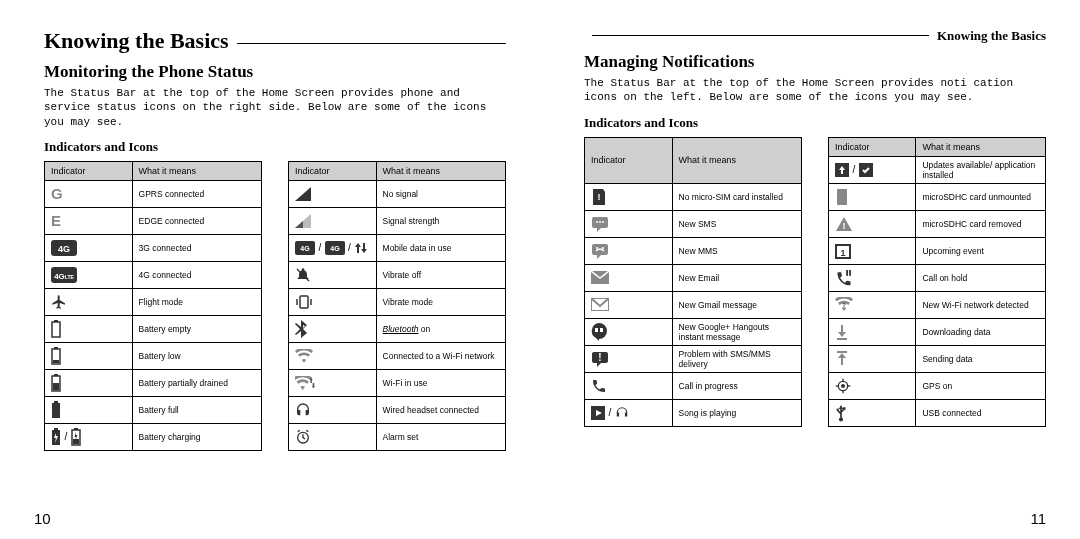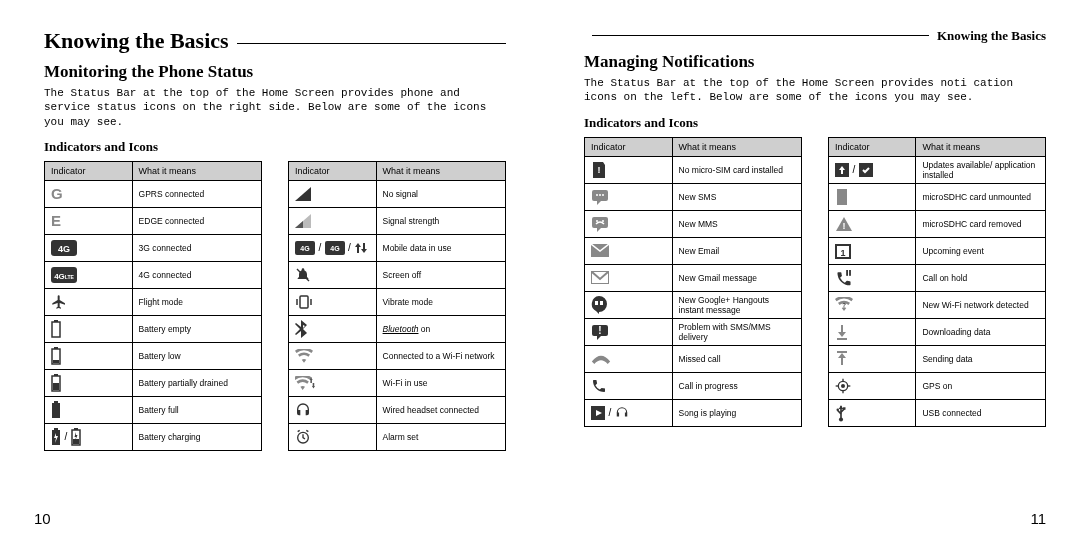--- a/index.html
+++ b/index.html
@@ -265,21 +265,21 @@
       </td>
             <td>Mobile data in use</td>
           </tr>
       <tr>
             <td class="col-ind"><span class="icon">
                 <svg width="16" height="16" viewBox="0 0 24 24">
                   <path fill="#333" d="M12 2a2 2 0 0 0-2 2v1a6 6 0 0 0-4 5.6V15l-2 2v1h16v-1l-2-2v-4.4A6 6 0 0 0 14 5V4a2 2 0 0 0-2-2z"></path>
                   <line x1="3" y1="3" x2="21" y2="21" stroke="#333" stroke-width="2"></line>
                 </svg>
               </span></td>
-            <td>Screen off</td>
+            <td>Vibrate off</td>
           </tr>
       <tr>
             <td class="col-ind"><span class="icon">
                 <svg width="18" height="14">
                   <rect x="5" y="1" width="8" height="12" rx="1" fill="none" stroke="#333" stroke-width="1.5"></rect>
                   <line x1="2" y1="4" x2="2" y2="10" stroke="#333" stroke-width="1.5"></line>
                   <line x1="16" y1="4" x2="16" y2="10" stroke="#333" stroke-width="1.5"></line>
                 </svg>
               </span></td>
             <td>Vibrate mode</td>
@@ -415,28 +415,20 @@
                 <svg width="18" height="16">
                   <rect x="1" y="1" width="16" height="11" rx="2" fill="#333"></rect>
                   <path d="M6 12 L6 16 L10 12 Z" fill="#333"></path>
                   <text x="9" y="10" text-anchor="middle" fill="#fff" font-size="10" font-weight="bold">!</text>
                 </svg>
               </span></td>
             <td>Problem with SMS/MMS delivery</td>
           </tr>
       <tr>
             <td class="col-ind"><span class="icon">
-                <svg width="20" height="12" viewBox="0 0 24 14">
-                  <path d="M1 10 Q12 -4 23 10 L20 13 Q12 4 4 13 Z" fill="#888"></path>
-                </svg>
-              </span></td>
-            <td>Missed call</td>
-          </tr>
-      <tr>
-            <td class="col-ind"><span class="icon">
                 <svg width="16" height="16" viewBox="0 0 24 24">
                   <path fill="#333" d="M6.6 10.8a15 15 0 0 0 6.6 6.6l2.2-2.2a1 1 0 0 1 1-.3 11 11 0 0 0 3.6.6 1 1 0 0 1 1 1V20a1 1 0 0 1-1 1A17 17 0 0 1 3 4a1 1 0 0 1 1-1h3.5a1 1 0 0 1 1 1 11 11 0 0 0 .6 3.6 1 1 0 0 1-.3 1l-2.2 2.2z"></path>
                 </svg>
               </span></td>
             <td>Call in progress</td>
           </tr>
       <tr>
             <td class="col-ind">
         <span class="icon">
                 <svg width="14" height="14">

